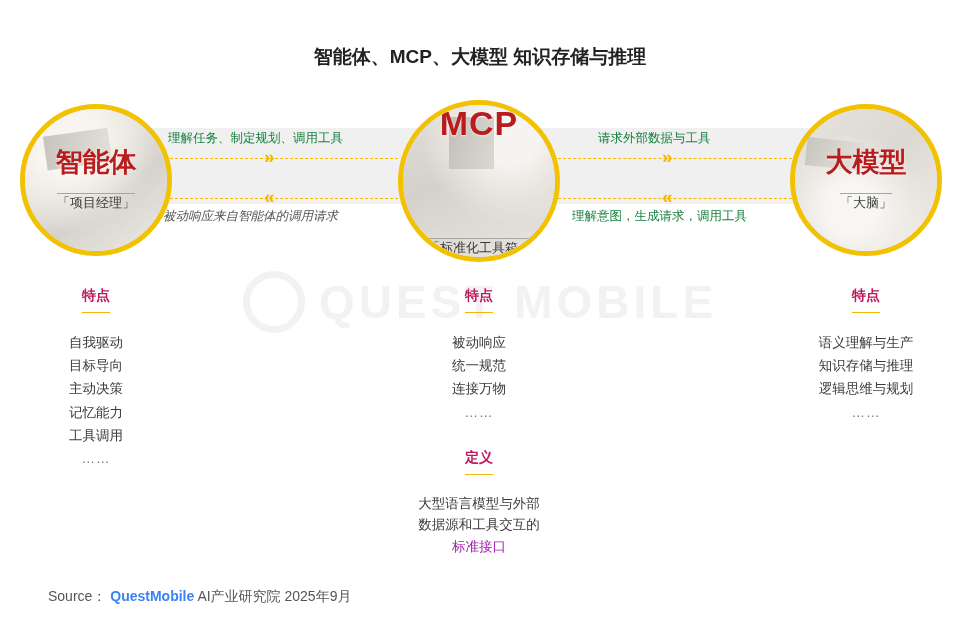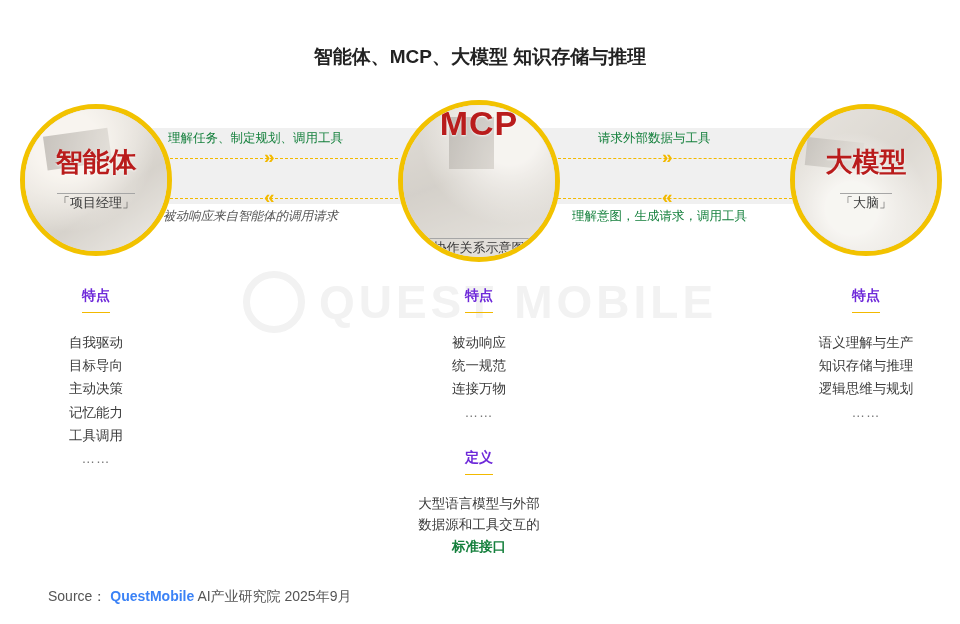--- a/index.html
+++ b/index.html
@@ -221,21 +221,21 @@
     z-index: 4;
     text-align: center;
   }
   .col1 { left: 16px;  top: 286px; width: 160px; }
   .col2 { left: 396px; top: 286px; width: 166px; }
   .col3 { left: 780px; top: 286px; width: 172px; }
 
   .sec-title {
     font-size: 14px;
     font-weight: bold;
-    color: #6d28d9;
+    color: #be185d;
     display: inline-block;
     padding-bottom: 7px;
     border-bottom: 1.5px solid #f2b900;
   }
   .sec-title-wrap { text-align: center; }
   .items {
     margin-top: 18px;
     font-size: 13.5px;
     color: #3b3b3b;
     line-height: 1.72;
@@ -247,22 +247,22 @@
   }
 
   .def-block { margin-top: 24px; }
   .def-text {
     margin-top: 18px;
     font-size: 13.5px;
     color: #3b3b3b;
     line-height: 1.6;
   }
   .def-text .strong {
-    font-weight: bold;
-    color: #15803d;
+    font-weight: normal;
+    color: #a21caf;
   }
 
   
   .source {
     position: absolute;
     left: 48px;
     top: 588px;
     font-size: 14px;
     color: #555;
     z-index: 5;
@@ -290,21 +290,21 @@
     <div class="photo"></div>
     <div class="veil"></div>
     <div class="nlabel">智能体</div>
     <div class="nsub">「项目经理」</div>
   </div>
 
   <div class="node n2">
     <div class="photo"></div>
     <div class="veil"></div>
     <div class="nlabel">MCP</div>
-    <div class="nsub">「协作关系示意图」</div>
+    <div class="nsub">「标准化工具箱」</div>
   </div>
 
   <div class="node n3">
     <div class="photo"></div>
     <div class="veil"></div>
     <div class="nlabel">大模型</div>
     <div class="nsub">「大脑」</div>
   </div>
 
   <div class="arrow-row ar-1">

